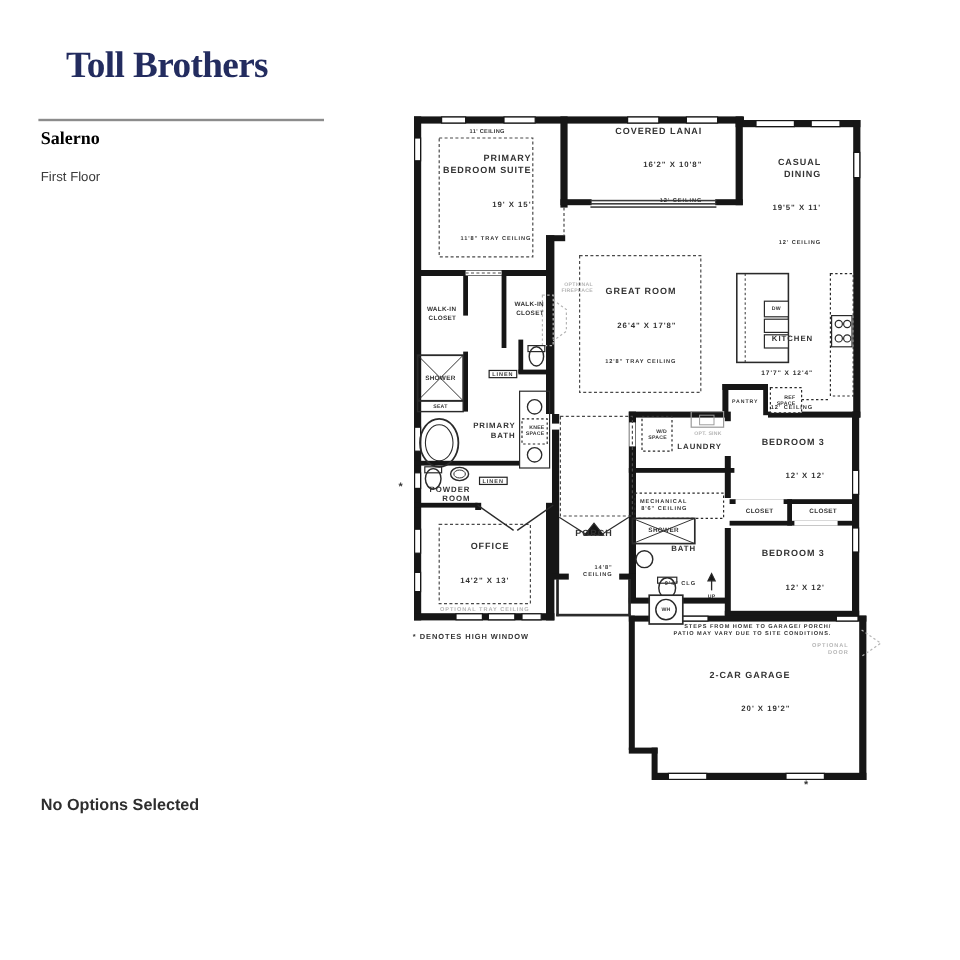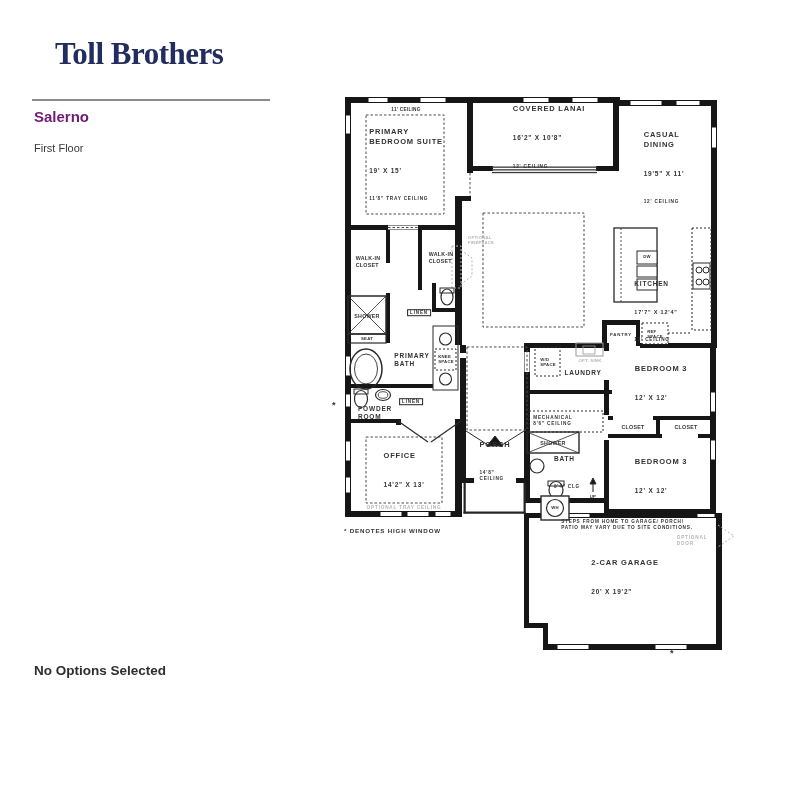--- a/index.html
+++ b/index.html
@@ -2,25 +2,25 @@
 <html><head>
 <meta charset="utf-8">
 <style>
   html,body{margin:0;padding:0;background:#fff;}
   .page{position:relative;width:800px;height:708px;background:#fff;overflow:hidden;
         font-family:"Liberation Sans",sans-serif;}
   
   .logo{position:absolute;left:55px;top:36px;font-family:"Liberation Serif",serif;
         font-weight:700;font-size:31px;color:#232c5f;letter-spacing:-0.5px;}
   .divider{position:absolute;left:32px;top:99px;width:238px;height:2px;background:#8c8c8c;}
-  .plan-name{position:absolute;left:34px;top:108px;font-size:15px;font-weight:700;color:#701a75;}
+  .plan-name{position:absolute;left:34px;top:108px;font-size:15px;font-weight:700;color:#000000;font-family:Liberation Serif, serif;}
   .floor-label{position:absolute;left:34px;top:130px;font-size:11px;color:#3a3a3a;margin-top:12px;}
   
   svg{position:absolute;left:0;top:0;}
-  .lbl{position:absolute;transform:translate(-50%,-50%);text-align:left;color:#333;
+  .lbl{position:absolute;transform:translate(-50%,-50%);text-align:right;color:#333;
        line-height:1.3;letter-spacing:0.05em;white-space:pre-line;}
   .lbl>div{white-space:pre-line;}
   .nm{font-size:7.5px;font-weight:700;}
   .nm2{font-size:6.5px;font-weight:700;}
   .dm{font-size:6.5px;font-weight:700;}
   .dm2{font-size:5.5px;font-weight:700;}
   .nt{font-size:4.7px;font-weight:700;}
   .sm{font-size:5.3px;font-weight:700;}
   .xs{font-size:4.3px;font-weight:700;line-height:1.2;}
   .boxed{border:1px solid #222;background:#fff;padding:0 2px;font-size:4.6px;font-weight:700;}
@@ -237,20 +237,25 @@
     <div class="nt">12' CEILING</div>
   </div>
 
   <div class="lbl" style="left:664px;top:168px">
     <div class="nm">CASUAL
 DINING</div>
     <div class="dm">19'5" X 11'</div>
     <div class="nt">12' CEILING</div>
   </div>
 
+  <div class="lbl" style="left:534px;top:271px">
+    <div class="nm">GREAT ROOM</div>
+    <div class="dm">26'4" X 17'8"</div>
+    <div class="nt">12'8" TRAY CEILING</div>
+  </div>
 
   <div class="lbl gray xs" style="left:481px;top:240px">
     <div>OPTIONAL
 FIREPLACE</div>
   </div>
 
   <div class="lbl" style="left:656px;top:311px">
     <div class="nm2">KITCHEN</div>
     <div class="dm2">17'7" X 12'4"</div>
     <div class="nt">12' CEILING</div>

